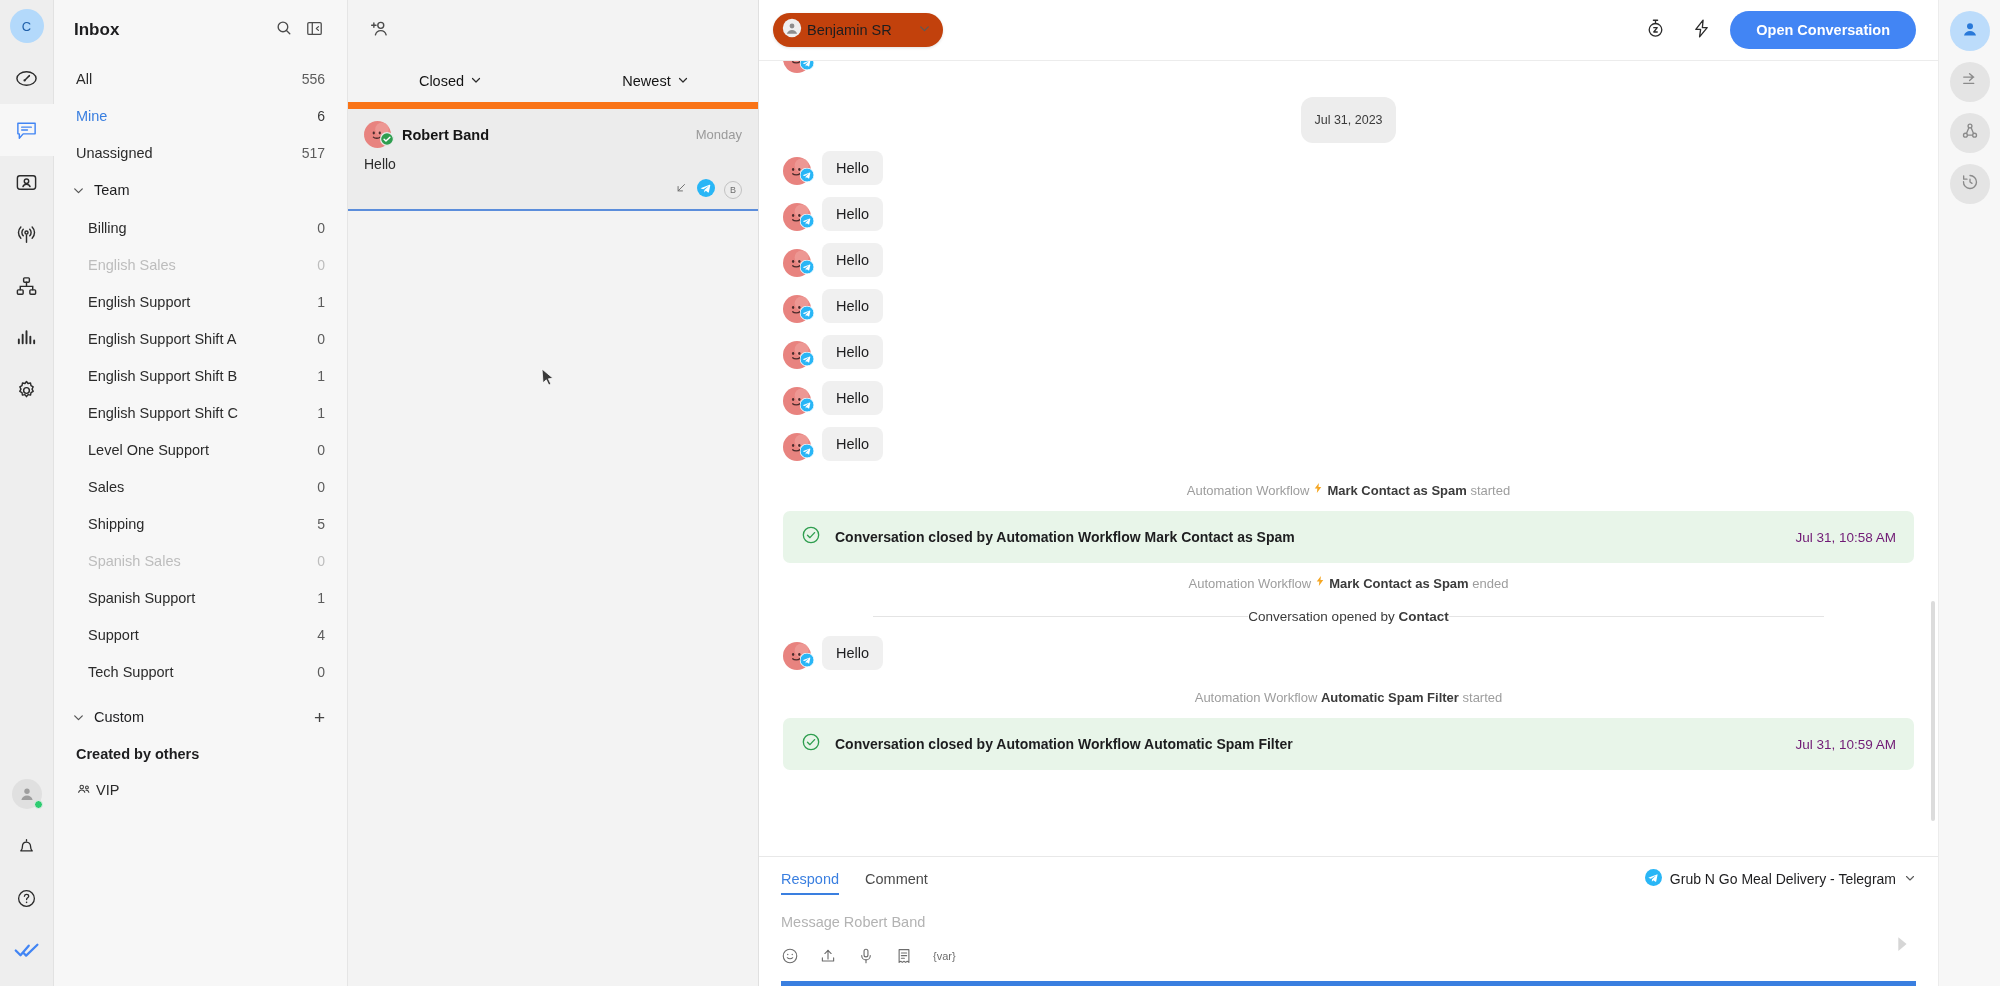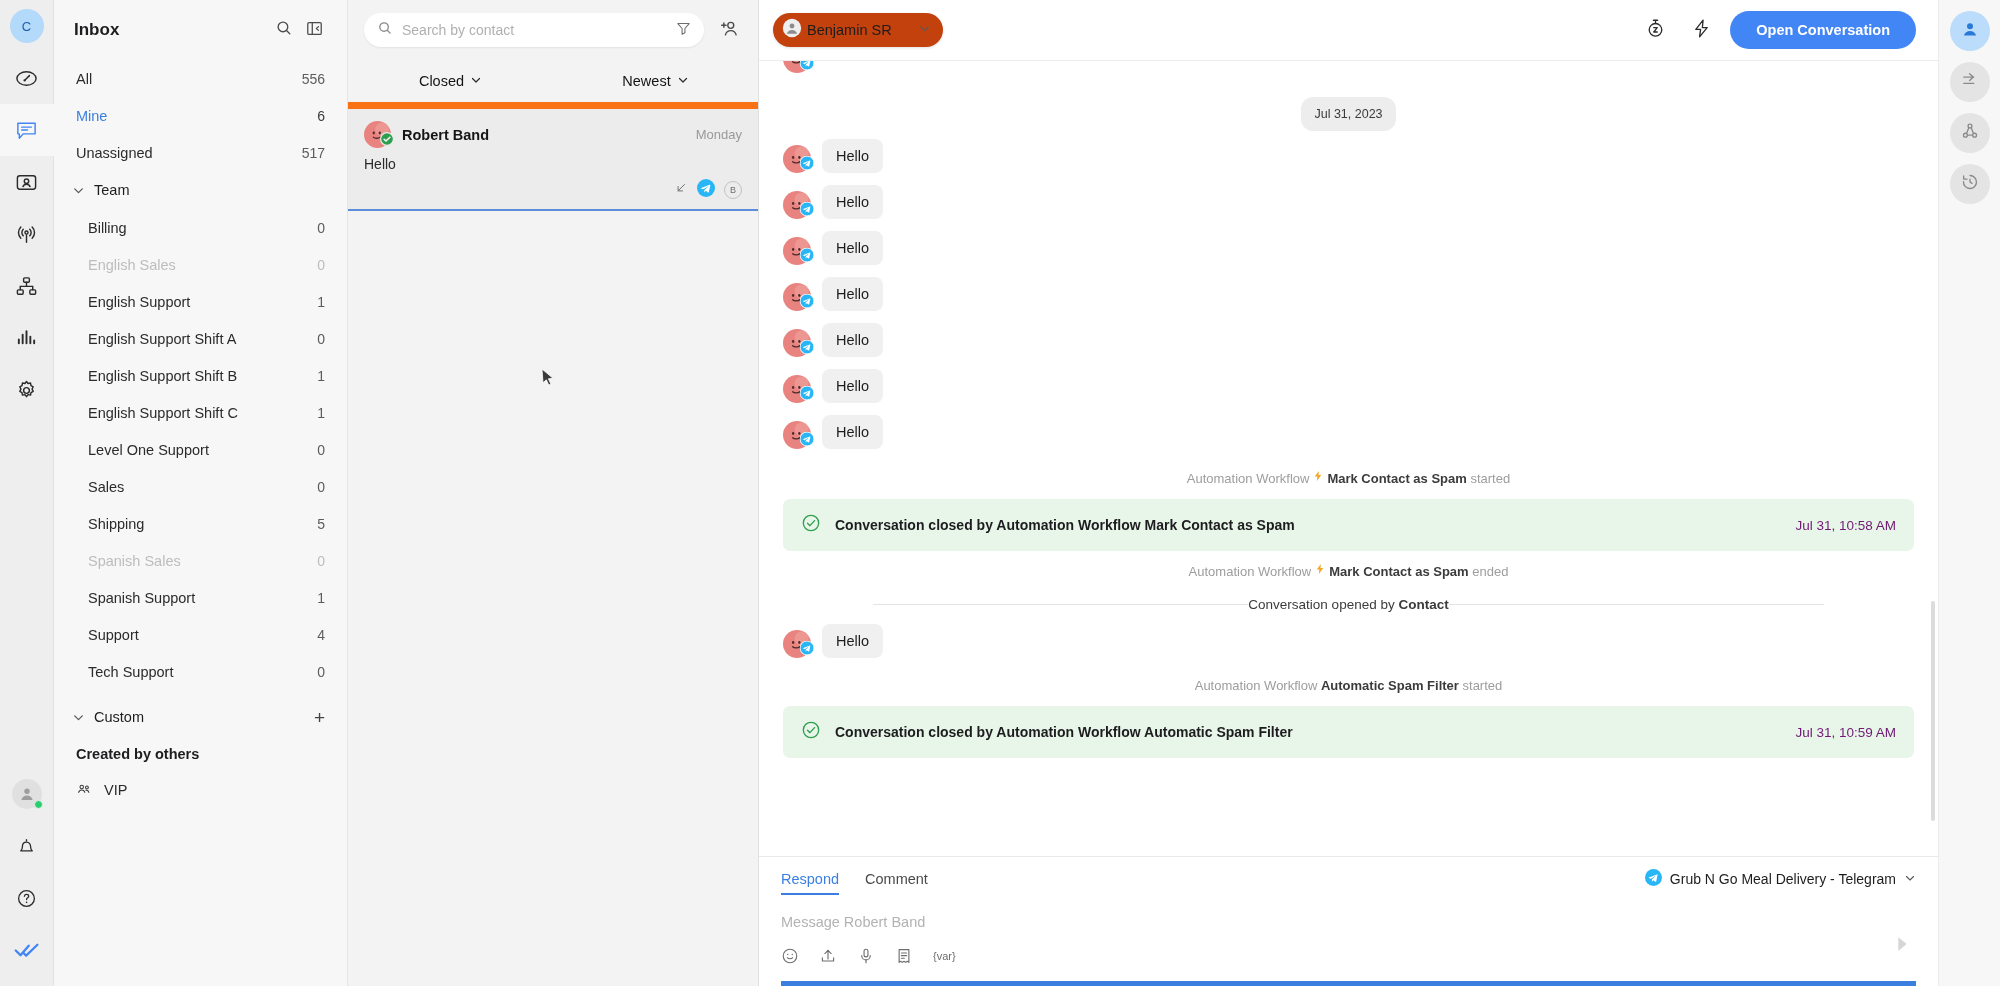--- a/index.html
+++ b/index.html
@@ -66,21 +66,21 @@
     display: flex; align-items: center; height: 38px; padding: 0 22px 0 18px;
     font-size: 14.5px; color: #1d1d1f; cursor: pointer; font-weight: 400;
   }
   .sb-group .chev { width: 18px; display:flex;align-items:center; color:#555; }
   .sb-group .gl { flex: 1 1 auto; padding-left: 4px; }
   .sb-group .plus { color: #444; font-size: 19px; line-height: 1; }
   .sb-sub {
     display:flex; align-items:center; height: 36px; padding: 0 22px 0 22px;
     font-size: 14.5px; color: #1d1d1f; font-weight: 700; cursor: default;
   }
-  .sb-vip { display:flex;align-items:center;gap:12px; height: 36px; padding: 0 22px 0 22px;
+  .sb-vip { display:flex;align-items:center;gap:4px; height: 36px; padding: 0 22px 0 22px;
     font-size: 14.5px; color: #2b2b2b; cursor: pointer;}
 
   
   .convlist {
     width: 411px; flex: 0 0 411px; background: #f3f3f3;
     border-right: 1px solid #e0e0e0; display: flex; flex-direction: column;
   }
   .cl-search-bar { height: 60px; display: flex; align-items: center; gap: 10px; padding: 0 16px 0 16px; }
   .cl-search {
     flex: 1 1 auto; height: 34px; background: #ffffff; border-radius: 18px;
@@ -134,21 +134,21 @@
     font-family: inherit;
   }
 
   .thread {
     flex: 1 1 auto; overflow-y: auto; padding: 0 24px 6px 24px; position: relative;
     border-top: 1px solid #ececec;
   }
   .date-pill-wrap { display:flex; justify-content:center; padding: 12px 0 8px; }
   .date-pill {
     background: #ededed; color: #3b3b3b; font-size: 12.5px; border-radius: 12px;
-    padding: 10px 13px;
+    padding: 16px 13px;
   }
   .msg { display: flex; align-items: flex-end; gap: 11px; margin: 0 0 12px 0; }
   .msg-avatar { width: 28px; height: 28px; position: relative; flex: 0 0 28px; }
   .bubble {
     background: #f0f0f0; border-radius: 8px; padding: 9px 14px; font-size: 14.5px;
     color: #1d1d1f; max-width: 60%;
   }
   .wf-line {
     text-align: center; font-size: 13px; color: #9d9d9d; padding: 8px 0 8px;
   }
@@ -439,34 +439,20 @@
               <path d="M14.8 13.8c2.1-.3 3.9.8 4.5 3.2"></path>
           </svg>
         </span>
         <span>VIP</span>
       </div>
     </div>
   </div>
 
   <div class="convlist">
     <div class="cl-search-bar">
-      <div class="cl-search">
-        <span>
-          <svg width="16" height="16" viewBox="0 0 24 24" fill="none" stroke="#8a8a8a" stroke-width="2" stroke-linecap="round">
-              <circle cx="10.6" cy="10.6" r="6.4"></circle>
-              <path d="M15.3 15.3l4.4 4.4"></path>
-            </svg>
-        </span>
-        <input type="text" placeholder="Search by contact" style="">
-        <span>
-          <svg width="17" height="17" viewBox="0 0 24 24" fill="none" stroke="#6d6d6d" stroke-width="1.5" stroke-linejoin="round">
-              <path d="M4 5h16l-6 7v6l-4 2v-8z"></path>
-            </svg>
-        </span>
-      </div>
       <div class="cl-addicon">
         <span>
           <svg width="21" height="21" viewBox="0 0 24 24" fill="none" stroke="#4b4b4b" stroke-width="1.6" stroke-linecap="round">
             <circle cx="14.6" cy="8.4" r="3.4"></circle>
               <path d="M8.5 19.2c.8-3.1 3.1-4.8 6.1-4.8s5.3 1.7 6.1 4.8"></path>
             <path d="M4.2 8.2h5M6.7 5.7v5"></path>
           </svg>
         </span>
       </div>
     </div>

